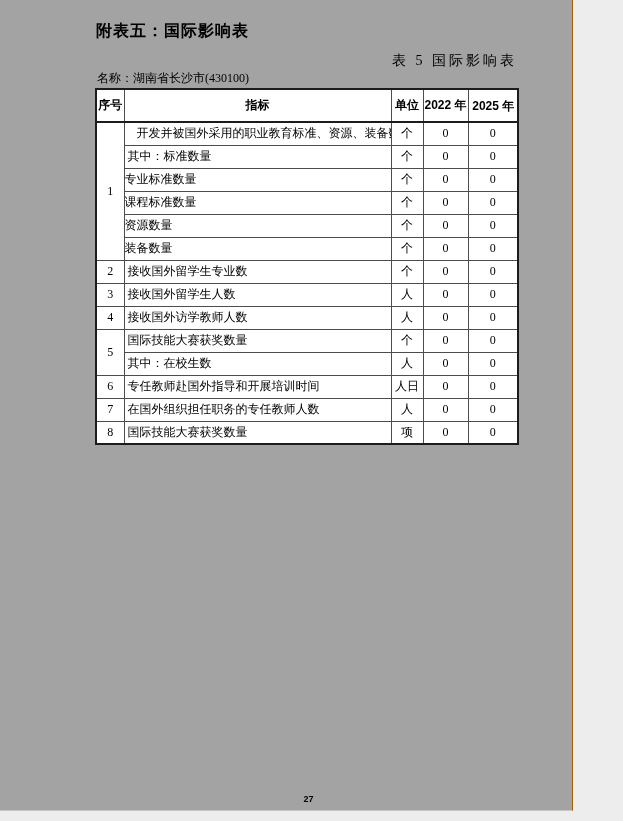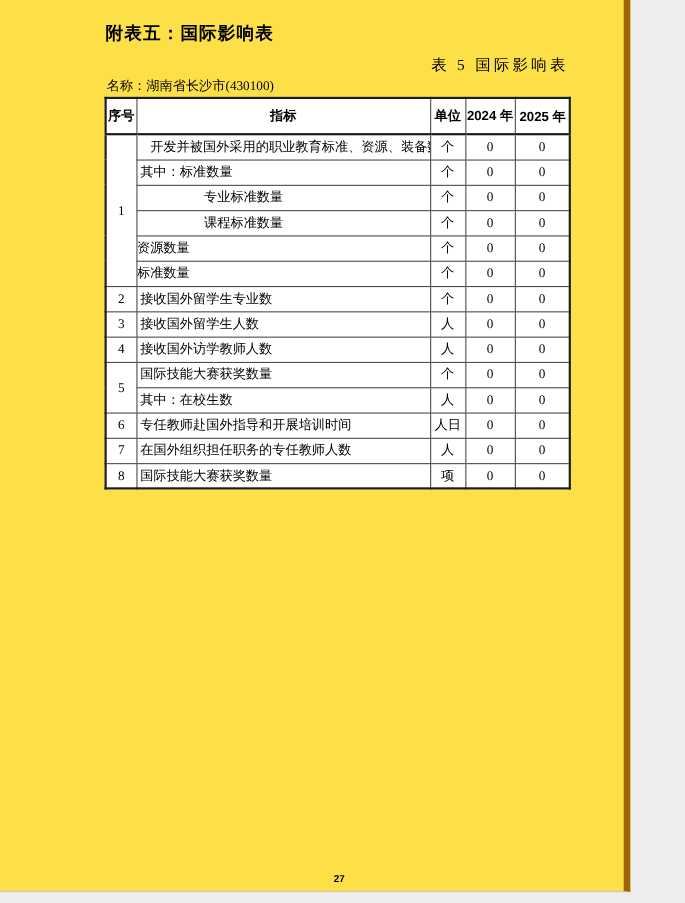--- a/index.html
+++ b/index.html
@@ -7,22 +7,22 @@
   body {
     background:#ededed;
     font-family:"Liberation Serif","DejaVu Serif",serif;
     color:#000;
     position:relative;
     overflow:hidden;
   }
   .page {
     position:absolute; left:0; top:0;
     width:573px; height:811px;
-    background:#fde047;
-    border-right:6px solid #a16207;
+    background:#a3a3a3;
+    border-right:1px solid #a16207;
     border-bottom:1px solid #c6c6c6;
   }
   .heading {
     position:absolute; left:96px; top:21px;
     font-family:"Liberation Sans","DejaVu Sans",sans-serif;
     font-weight:bold; font-size:16px; line-height:20px;
     letter-spacing:1px;
   }
   .caption {
     position:absolute; left:96px; top:52px; width:421px;
@@ -63,21 +63,21 @@
     margin-left:44px;
   }
   table.report td { height:23px; }
   td.c-no { text-align:center; }
   td.c-unit { text-align:center; }
   td.c-val { text-align:center; }
   td.c-ind { text-align:left; }
   td.ind-a { padding-left:12px; }
   td.ind-0 { padding-left:3px; }
   td.ind-2 { }
-  td.ind-3 { padding-left:61px; }
+  td.ind-3 { }
   .page-number {
     position:absolute; left:0; top:794px; width:617px;
     text-align:center;
     font-family:"Liberation Sans","DejaVu Sans",sans-serif;
     font-size:9px; font-weight:bold;
   }
 </style>
 </head>
 <body>
 
@@ -95,21 +95,21 @@
         <col style="width:267px">
         <col style="width:32px">
         <col style="width:45px">
         <col style="width:50px">
     </colgroup>
     <thead>
       <tr>
         <th>序号</th>
         <th>指标</th>
         <th>单位</th>
-        <th>2024 年</th>
+        <th>2022 年</th>
         <th class="y2025">2025
 年</th>
       </tr>
     </thead>
     <tbody>
       <tr>
         <td class="c-no" rowspan="6">1</td>
         <td class="c-ind ind-a">开发并被国外采用的职业教育标准、资源、装备数量</td>
         <td class="c-unit">个</td>
         <td class="c-val">0</td>
@@ -133,21 +133,21 @@
         <td class="c-val">0</td>
         <td class="c-val">0</td>
       </tr>
       <tr>
         <td class="c-ind ind-2">资源数量</td>
         <td class="c-unit">个</td>
         <td class="c-val">0</td>
         <td class="c-val">0</td>
       </tr>
       <tr>
-        <td class="c-ind ind-2">标准数量</td>
+        <td class="c-ind ind-2">装备数量</td>
         <td class="c-unit">个</td>
         <td class="c-val">0</td>
         <td class="c-val">0</td>
       </tr>
       <tr>
         <td class="c-no">2</td>
         <td class="c-ind ind-0">接收国外留学生专业数</td>
         <td class="c-unit">个</td>
         <td class="c-val">0</td>
         <td class="c-val">0</td>

